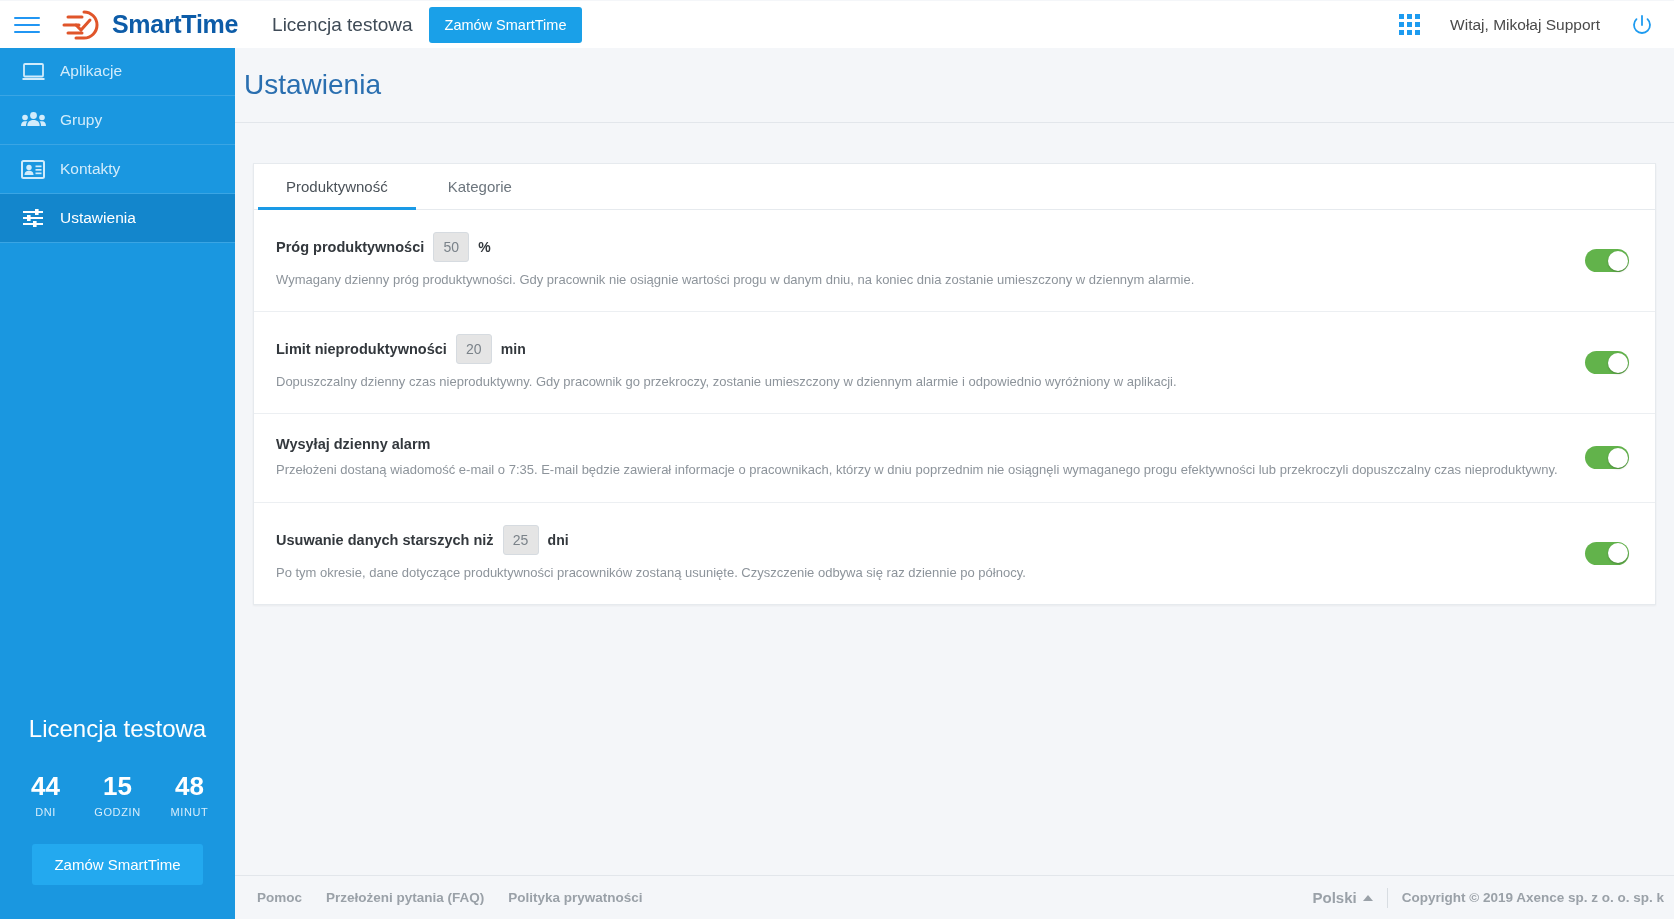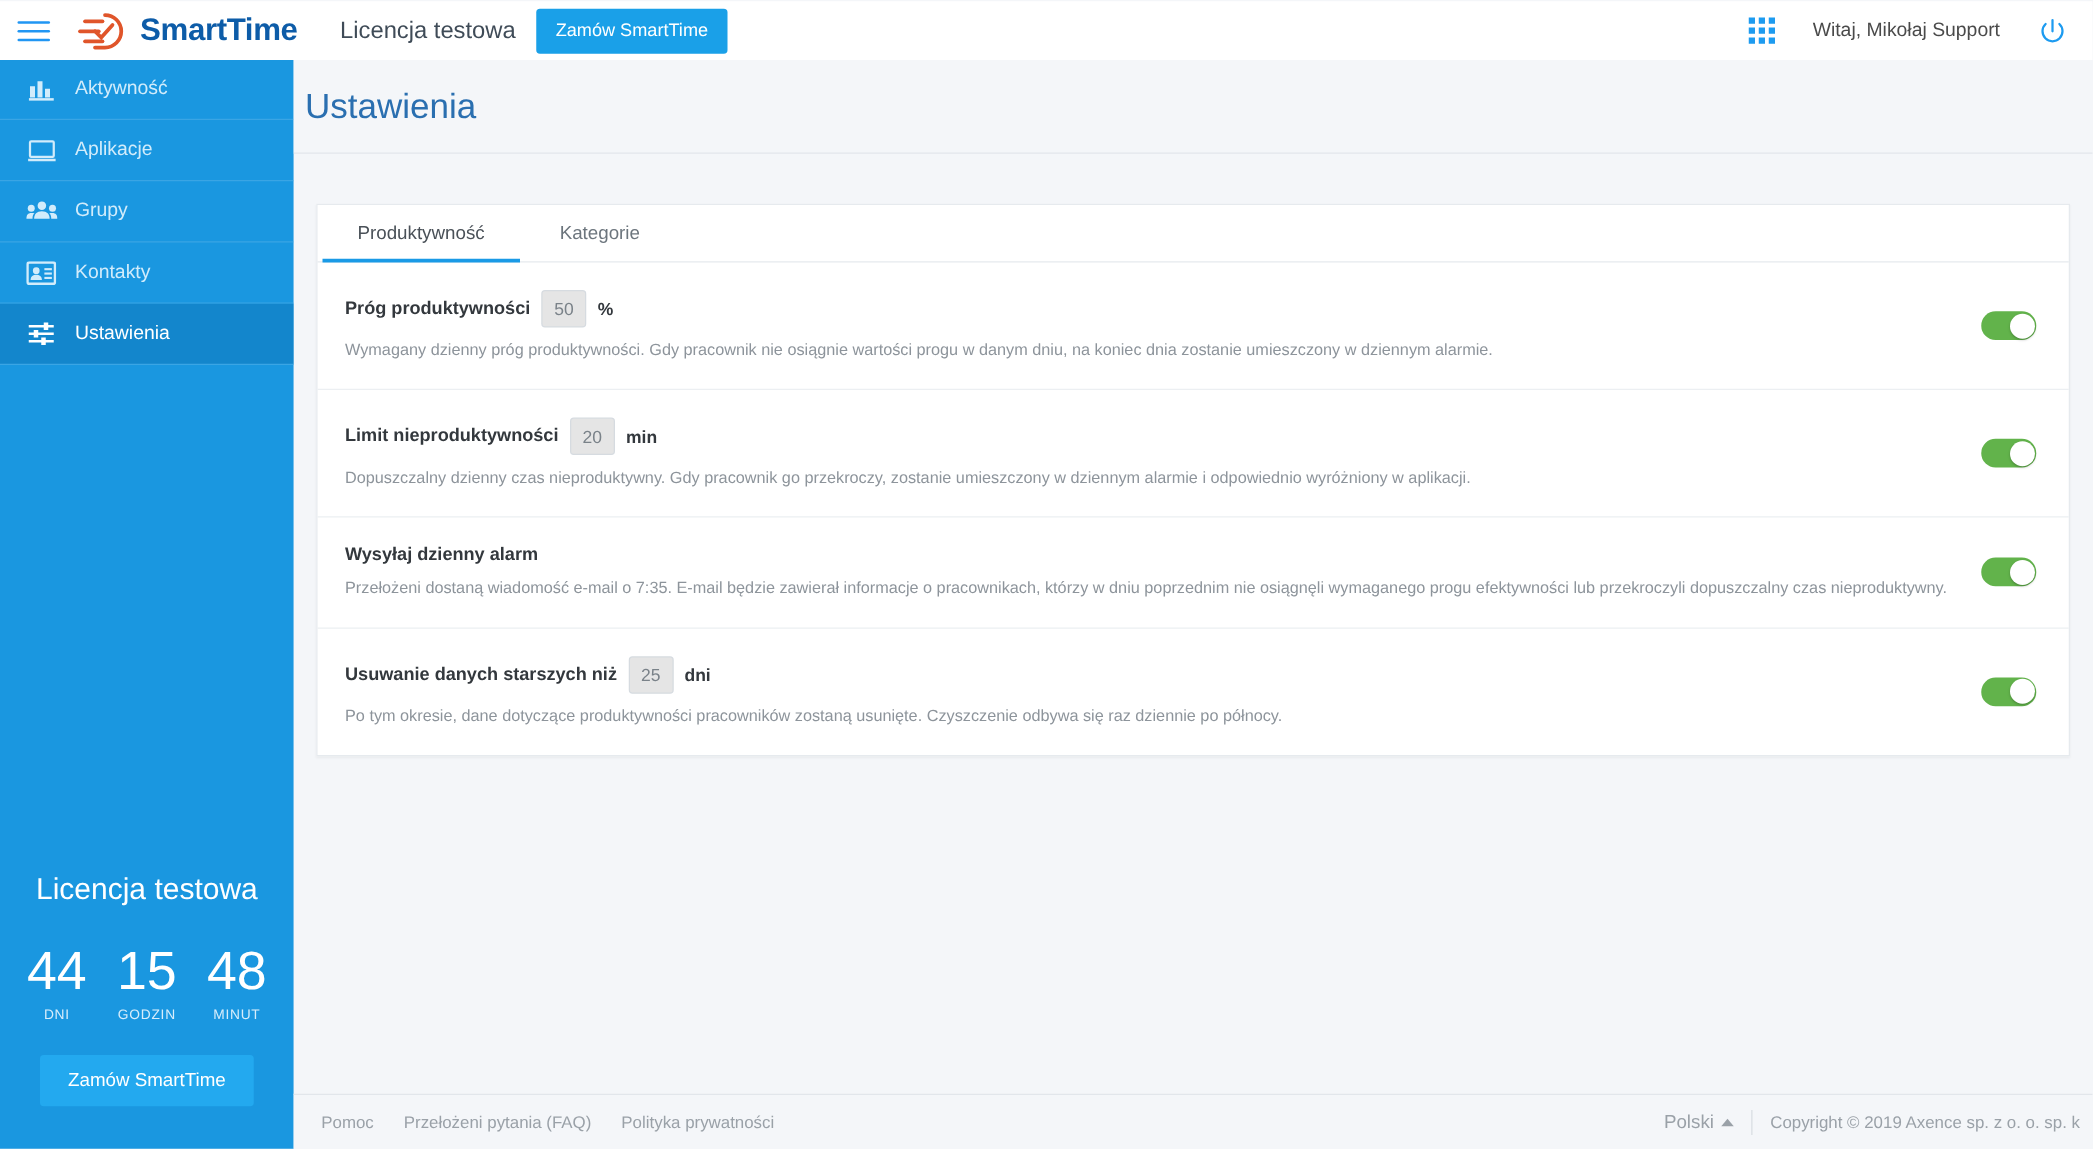--- a/index.html
+++ b/index.html
@@ -68,21 +68,21 @@
   }
   .nav-item.active { background: #1386cc; color: #ffffff; }
   .nav-item.active .nav-icon svg { fill: #ffffff; stroke: #ffffff; }
 
   .sidebar-spacer { flex: 1; }
 
   .license-box { padding: 0 0 34px 0; text-align: center; color: #fff; }
   .license-title { font-size: 24px; font-weight: 400; margin-bottom: 30px; }
   .countdown { display: flex; justify-content: center; gap: 20px; margin-bottom: 26px; }
   .cd-cell { display: flex; flex-direction: column; align-items: center; min-width: 52px; }
-  .cd-num { font-size: 43px; font-weight: 400; line-height: 1; }
+  .cd-num { font-size: 26px; font-weight: 700; line-height: 1; }
   .cd-unit { font-size: 11px; letter-spacing: 0.6px; margin-top: 7px; color: #d7edfb; }
   .license-btn {
     background: #23a9ef; color: #fff; border: none; border-radius: 3px;
     font-size: 15px; padding: 12px 22px; cursor: pointer; font-family: inherit;
   }
 
   
   .main {
     position: absolute; top: 47px; left: 235px;
     width: 1439px; height: 872px;
@@ -139,21 +139,21 @@
     position: absolute; top: 1.5px; right: 1.5px;
     width: 20px; height: 20px; border-radius: 50%;
     background: #fff; box-shadow: 0 1px 2px rgba(0,0,0,0.25);
   }
 
   
   .footer {
     position: absolute; bottom: 0; left: 235px;
     width: 1439px; height: 44px;
     background: #f4f6f9; border-top: 1px solid #e2e6eb;
-    display: flex; align-items: center; padding: 0 10px 0 22px;
+    display: flex; align-items: center; padding: 0 10px 0 22px; font-weight: bold;
   }
   .footer-links { display: flex; gap: 24px; }
   .footer-links a { font-size: 13.5px; color: #9aa1a8; text-decoration: none; cursor: pointer; }
   .footer-right { margin-left: auto; display: flex; align-items: center; gap: 14px; }
   .lang { font-size: 15px; color: #9aa1a8; display: flex; align-items: center; gap: 6px; cursor: pointer; }
   .caret-up {
     width: 0; height: 0; border-left: 5px solid transparent;
     border-right: 5px solid transparent; border-bottom: 6px solid #9aa1a8;
   }
   .vdiv { width: 1px; height: 20px; background: #d8dde2; }
@@ -202,31 +202,20 @@
       <svg width="24" height="24" viewBox="0 0 24 24" fill="none" stroke="#1d9bf0" stroke-width="1.8" stroke-linecap="round">
         <path d="M12 3 L12 12"></path>
         <path d="M6.5 6.2 A8 8 0 1 0 17.5 6.2"></path>
       </svg>
     </div>
   </div>
 </div>
 
 <div class="sidebar">
 
-  <div class="nav-item">
-    <span class="nav-icon">
-      <svg width="21" height="19" viewBox="0 0 21 19">
-        <rect x="1" y="7" width="4" height="9" fill="#d2ecfb"></rect>
-        <rect x="7" y="3" width="4" height="13" fill="#d2ecfb"></rect>
-        <rect x="13" y="9" width="4" height="7" fill="#d2ecfb"></rect>
-        <rect x="0" y="16.5" width="20" height="2" fill="#d2ecfb"></rect>
-      </svg>
-    </span>
-    <span>Aktywność</span>
-  </div>
 
   <div class="nav-item">
     <span class="nav-icon">
       <svg width="23" height="19" viewBox="0 0 23 19" fill="none" stroke="#d2ecfb" stroke-width="1.8">
         <rect x="2" y="2" width="19" height="12.5" rx="1"></rect>
         <line x1="0.5" y1="17" x2="22.5" y2="17" stroke-width="2"></line>
       </svg>
     </span>
     <span>Aplikacje</span>
   </div>

